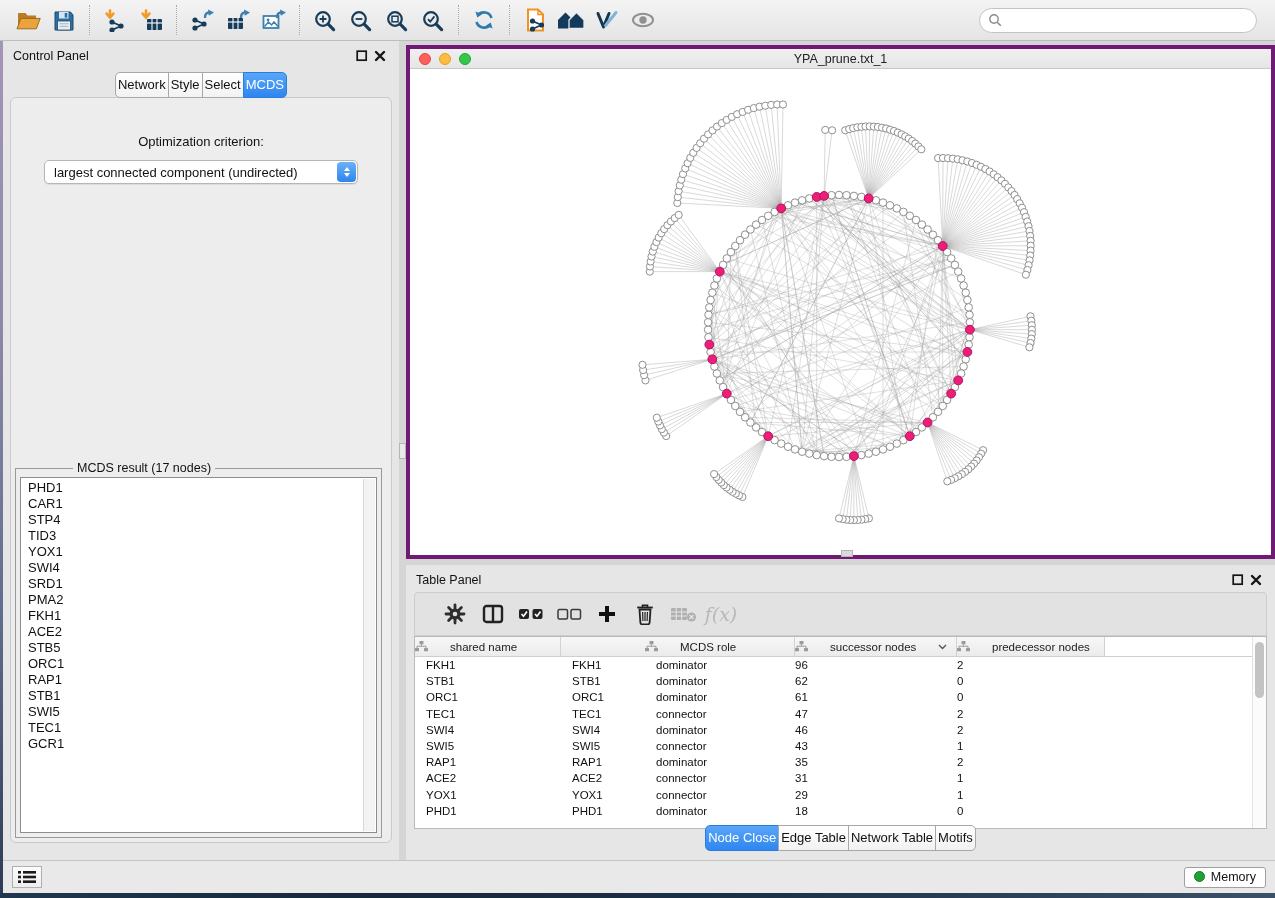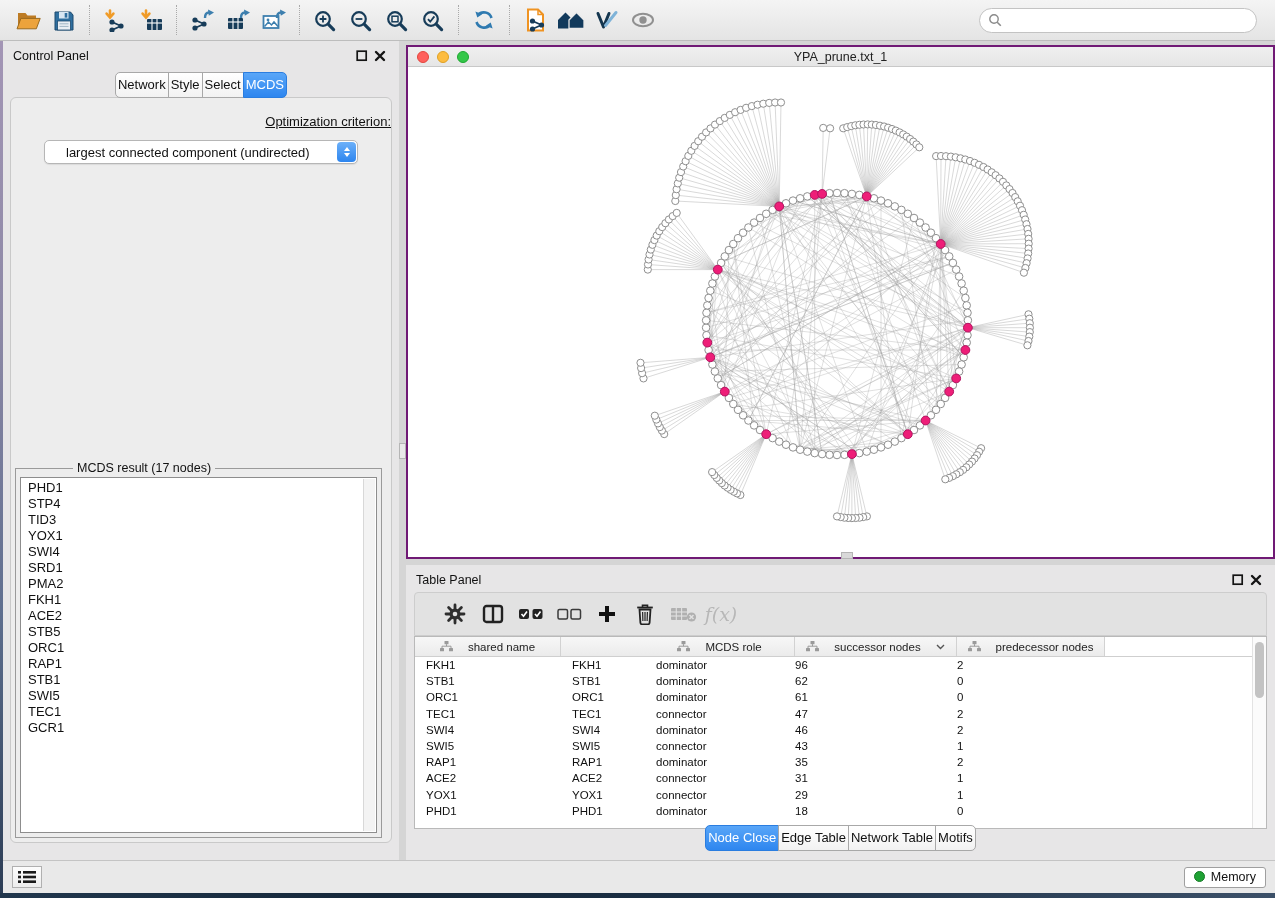--- a/index.html
+++ b/index.html
@@ -34,24 +34,24 @@
 
   .cp-tabs { position:absolute; top:31px; left:0; right:0; display:flex; justify-content:center; z-index:2; }
   .tab { font-size:13px; padding:4px 2px 5px; background:linear-gradient(#ffffff,#f2f2f2);
     border:1px solid #a8a8a8; margin-left:-1px; color:#111; cursor:default; }
   .tab:first-child { border-radius:5px 0 0 5px; margin-left:0; }
   .tab:last-child { border-radius:0 5px 5px 0; }
   .tab.active { background:linear-gradient(#59a6f8,#2e86ef); color:#fff; border-color:#2a7de0; }
 
   .cp-body { position:absolute; top:56px; left:7px; right:7px; bottom:17px;
     background:#ededed; border:1px solid #c9c9c9; border-radius:6px; }
-  .opt-label { text-align:right; margin-top:16px; font-size:13px;text-decoration:underline; }
+  .opt-label { text-align:center; margin-top:36px; font-size:13px; }
   .criterion-select { display:flex; align-items:center; width:314px; height:24px; margin:11px auto 0;
     background:#fff; border:1px solid #b6b6b6; border-radius:5px; box-shadow:0 1px 1px rgba(0,0,0,.08); }
-  .criterion-select .val { flex:1; padding-left:21px; font-size:13px; white-space:nowrap; }
+  .criterion-select .val { flex:1; padding-left:9px; font-size:13px; white-space:nowrap; }
   .stepper { width:19px; height:20px; margin-right:1px; border-radius:4px;
     background:linear-gradient(#6cb0f9,#2d85ef); display:flex; flex-direction:column;
     align-items:center; justify-content:center; gap:2px; }
   .tri-up { width:0; height:0; border-left:3.5px solid transparent; border-right:3.5px solid transparent; border-bottom:4.5px solid #fff; }
   .tri-down { width:0; height:0; border-left:3.5px solid transparent; border-right:3.5px solid transparent; border-top:4.5px solid #fff; }
   .cp-buttons { display:flex; justify-content:center; gap:16px; margin-top:14px; }
   .btn { font-size:13px; font-family:"Liberation Sans", sans-serif; padding:3px 13px 4px;
     background:linear-gradient(#ffffff,#f1f1f1); border:1px solid #a8a8a8; border-radius:5px; cursor:default; }
   .btn.focus-ring { box-shadow:0 0 0 3px #a3c8f4; border-color:#6d9fdc; }
 
@@ -65,21 +65,21 @@
   .mcds-item { font-size:13px; line-height:16px; }
   .list-scroll { position:absolute; top:1px; bottom:1px; right:1px; width:12px;
     background:#f3f3f3; border-left:1px solid #d8d8d8; }
 
   
   .right-region { position:absolute; left:399px; top:41px; right:0; bottom:38px; background:#d5d5d5; }
   .v-divider-handle { position:absolute; left:0px; top:402px; width:7px; height:16px;
     background:#e9e9e9; border:1px solid #b5b5b5; }
 
   .network-window { position:absolute; left:7px; top:4px; right:0; height:514px;
-    background:#fff; border:2px solid #701a75; }
+    background:#fff; border:4px solid #701a75; }
   .nw-titlebar { height:20px; background:linear-gradient(#efefef,#e6e6e6); border-bottom:1px solid #c8c8c8;
     position:relative; display:flex; align-items:center; }
   .traffic { display:flex; gap:8px; margin-left:9px; }
   .tl-dot { width:12px; height:12px; border-radius:50%; }
   .tl-red { background:#ff605c; border:0.5px solid #e2463d; }
   .tl-yellow { background:#fdbc40; border:0.5px solid #dfa123; }
   .tl-green { background:#34c749; border:0.5px solid #1ea831; }
   .nw-title { position:absolute; left:0; right:0; text-align:center; font-size:12.5px; color:#222; }
   .nw-canvas { position:absolute; top:21px; left:0; right:0; bottom:0; background:#fff; overflow:hidden; }
   .splitter-handle { position:absolute; left:50%; bottom:-2px; width:12px; height:7px;
@@ -91,21 +91,21 @@
     background:#e2e2e2; border:1px solid #cdcdcd; border-radius:4px 4px 0 0;
     display:flex; align-items:center; padding-left:21px; gap:0; }
   .tp-tool { display:flex; align-items:center; justify-content:center; width:38px; height:36px; cursor:default; }
   .tp-tool.disabled { opacity:.9; }
   .fx { font-family:"DejaVu Serif", serif; font-style:italic; font-size:19px; color:#b3b3b3; }
 
   .tbl-wrap { position:absolute; left:8px; right:8px; top:71px; height:193px;
     background:#fff; border:1px solid #b9b9b9; overflow:hidden; }
   .tbl-header { display:flex; height:20px; background:linear-gradient(#f7f7f7,#ebebeb);
     border-bottom:1px solid #cfcfcf; }
-  .th { display:flex; align-items:center; justify-content:center; gap:15px;
+  .th { display:flex; align-items:center; justify-content:flex-start; gap:22px;
     border-right:1px solid #d2d2d2; font-size:11.5px; color:#222; overflow:hidden; white-space:nowrap; }
   .th.filler { flex:1; border-right:none; background:#fff; }
   .tbl-rows { position:relative; }
   .tr { display:flex; height:16.2px; align-items:center; }
   .td { font-size:11.5px; overflow:hidden; white-space:nowrap; }
   .td.txt { padding-left:11px; }
   .td.num { text-align:left; padding-right:26px; }
   .tbl-scroll { position:absolute; top:0; bottom:0; right:0; width:14px; background:#fbfbfb; border-left:1px solid #e3e3e3; }
   .tbl-thumb { position:absolute; top:5px; right:2px; width:9px; height:56px; background:#c3c3c3; border-radius:5px; }
 
@@ -356,20 +356,21 @@
       <span class="stepper">
           <span class="tri-up"></span>
           <span class="tri-down"></span>
         </span>
     </div>
     <div class="groupbox">
       <legend class="gb-title">MCDS result (17 nodes)</legend>
       <div class="mcds-list">
         <div class="mcds-items" id="mcds-items">
             <div class="mcds-item">PHD1</div>
+            <div class="mcds-item">CAR1</div>
             <div class="mcds-item">STP4</div>
             <div class="mcds-item">TID3</div>
             <div class="mcds-item">YOX1</div>
             <div class="mcds-item">SWI4</div>
             <div class="mcds-item">SRD1</div>
             <div class="mcds-item">PMA2</div>
             <div class="mcds-item">FKH1</div>
             <div class="mcds-item">ACE2</div>
             <div class="mcds-item">STB5</div>
             <div class="mcds-item">ORC1</div>

